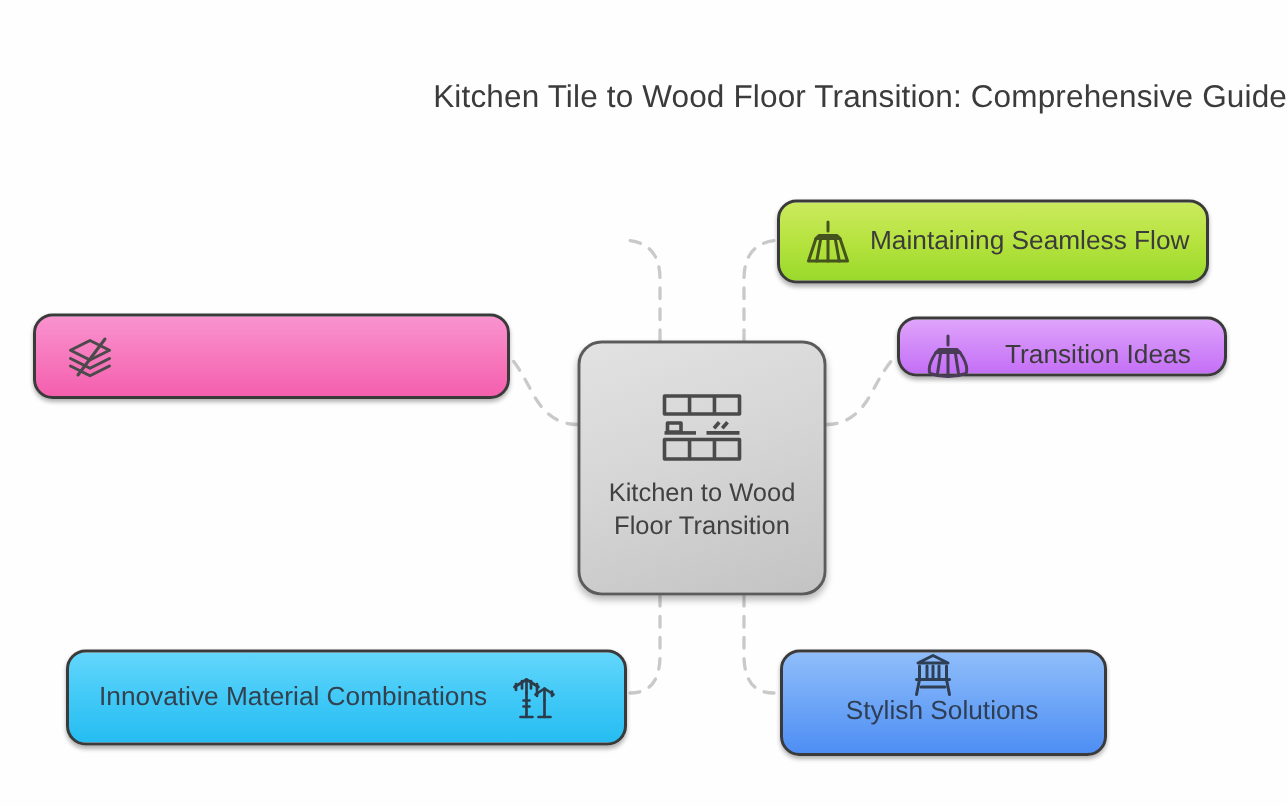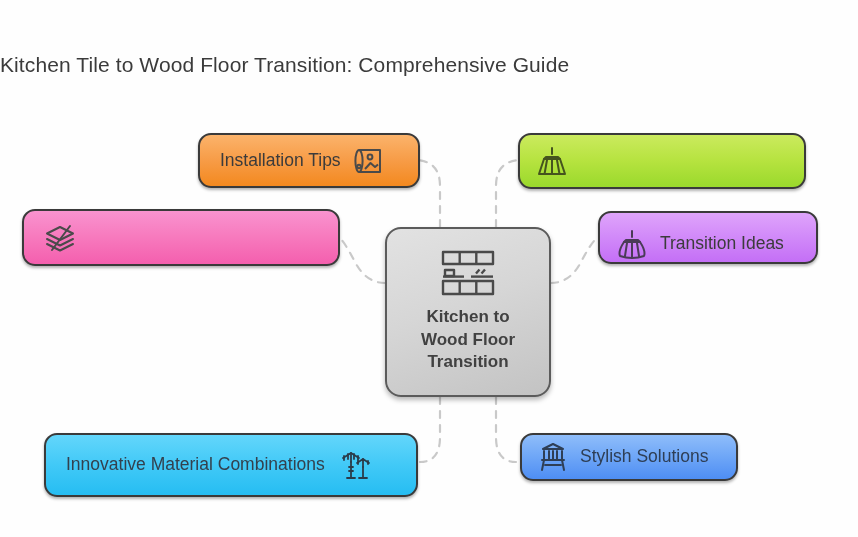--- a/index.html
+++ b/index.html
@@ -13,21 +13,21 @@
     height: 537px;
     background: #fefefe;
     font-family: "Liberation Sans", sans-serif;
     overflow: hidden;
   }
   #title {
     position: absolute;
     left: 0;
     top: 53px;
     width: 858px;
-    text-align: left;
+    text-align: right;
     font-size: 21px;
     color: #3b3b3b;
     letter-spacing: 0.1px;
     white-space: nowrap;
   }
   #connectors {
     position: absolute;
     left: 0;
     top: 0;
     width: 858px;
@@ -59,21 +59,20 @@
     left: 385px;
     top: 227px;
     width: 166px;
     height: 170px;
     border-radius: 16px;
     border: 2px solid #5b5b5b;
     background: linear-gradient(160deg, #e2e2e2 0%, #d6d6d6 45%, #c3c3c3 100%);
     flex-direction: column;
     justify-content: center;
     box-shadow: 0 3px 5px rgba(0,0,0,0.28);
-    font-weight: bold;
   }
   #central .central-icon { margin-bottom: 10px; }
   #central .central-label {
     font-size: 17px;
     color: #414141;
     text-align: center;
     line-height: 1.32;
     max-width: 130px;
   }
   
@@ -96,29 +95,31 @@
     padding: 0 14px 0 20px;
   }
   #n-innovative .node-label { margin-right: 14px; color: #33414e; }
   #n-maintain {
     left: 518px; top: 133px; width: 288px; height: 56px;
     background: linear-gradient(180deg, #cbea5e 0%, #b6e33f 50%, #9ad92c 100%);
     padding: 0 18px 0 16px;
   }
   #n-maintain .node-icon { margin-right: 12px; }
   #n-transition {
-    left: 598px; top: 211px; width: 220px; height: 53px;
+    left: 598px; top: 211px; width: 220px; height: 40px;
     background: linear-gradient(180deg, #dfa4fb 0%, #d189f9 50%, #c46ff6 100%);
     padding: 12px 18px 0 16px;
+    gap: 10px;
   }
   #n-transition .node-icon { margin-right: 12px; }
   #n-stylish {
-    left: 520px; top: 433px; width: 218px; height: 48px;
+    left: 520px; top: 433px; width: 218px; height: 71px;
     background: linear-gradient(180deg, #8fbdfa 0%, #6ea6f7 50%, #4e8ef4 100%);
     padding: 0 18px 0 16px;
+    flex-direction: column;
   }
   #n-stylish .node-icon { margin-right: 12px; }
   #n-stylish .node-label { color: #2e3e55; }
 </style>
 </head>
 <body>
 
 <div id="canvas">
 
   <div id="title">Kitchen Tile to Wood Floor Transition: Comprehensive Guide</div>
@@ -152,32 +153,20 @@
         <rect x="5" y="20" width="9" height="6"></rect>
         <line x1="3" y1="26.6" x2="24" y2="26.6"></line>
         <line x1="31" y1="26.6" x2="53" y2="26.6"></line>
         <line x1="36" y1="23.5" x2="39.5" y2="19.5"></line>
         <line x1="41.5" y1="23.5" x2="45" y2="19.5"></line>
       </svg>
     </div>
     <div class="central-label">Kitchen to Wood Floor Transition</div>
   </div>
 
-  <div class="node" id="n-install">
-    <div class="node-label">Installation Tips</div>
-    <div class="node-icon">
-      <svg width="30" height="26" viewBox="0 0 30 26" xmlns="http://www.w3.org/2000/svg" fill="none" stroke="#4a4a4a" stroke-width="2" stroke-linejoin="round">
-        <path d="M6 2 H27 V24 H6"></path>
-        <ellipse cx="6" cy="13" rx="3.6" ry="11" fill="none"></ellipse>
-        <circle cx="6" cy="18.5" r="1.8"></circle>
-        <circle cx="17" cy="9" r="2.4"></circle>
-        <path d="M12 21 L17.5 15 L22 19 L25 16.5"></path>
-      </svg>
-    </div>
-  </div>
 
   <div class="node" id="n-seamless">
     <div class="node-icon">
       <svg width="32" height="28" viewBox="0 0 32 28" xmlns="http://www.w3.org/2000/svg" fill="none" stroke="#4a4a4a" stroke-width="2" stroke-linejoin="round" stroke-linecap="round">
         <path d="M16 3 L29 9.5 L16 16 L3 9.5 Z"></path>
         <path d="M3 15 L16 21.5 L29 15"></path>
         <path d="M3 20 L16 26.5 L29 20"></path>
         <line x1="26" y1="2" x2="8" y2="26"></line>
       </svg>
     </div>
@@ -202,20 +191,21 @@
 
   <div class="node" id="n-maintain">
     <div class="node-icon">
       <svg width="32" height="30" viewBox="0 0 32 30" xmlns="http://www.w3.org/2000/svg" fill="none" stroke="#45541e" stroke-width="2" stroke-linecap="round" stroke-linejoin="round">
         <path d="M16 2 V8"></path>
         <path d="M10 11 H22 L24 13 H8 Z"></path>
         <path d="M8 13 L3 28 H29 L24 13"></path>
         <path d="M11 14 L8.5 28 M16 14 V28 M21 14 L23.5 28"></path>
       </svg>
     </div>
+    <div class="node-label">Maintaining Seamless Flow</div>
   </div>
 
   <div class="node" id="n-transition">
     <div class="node-icon">
       <svg width="32" height="30" viewBox="0 0 32 30" xmlns="http://www.w3.org/2000/svg" fill="none" stroke="#4a3b57" stroke-width="2" stroke-linecap="round" stroke-linejoin="round">
         <path d="M16 2 V8"></path>
         <path d="M10 11 H22 L24 13 H8 Z"></path>
         <path d="M8 13 Q2 22 4 27 Q16 31 28 27 Q30 22 24 13"></path>
         <path d="M11 14 L9 27 M16 14 V29 M21 14 L23 27"></path>
       </svg>

